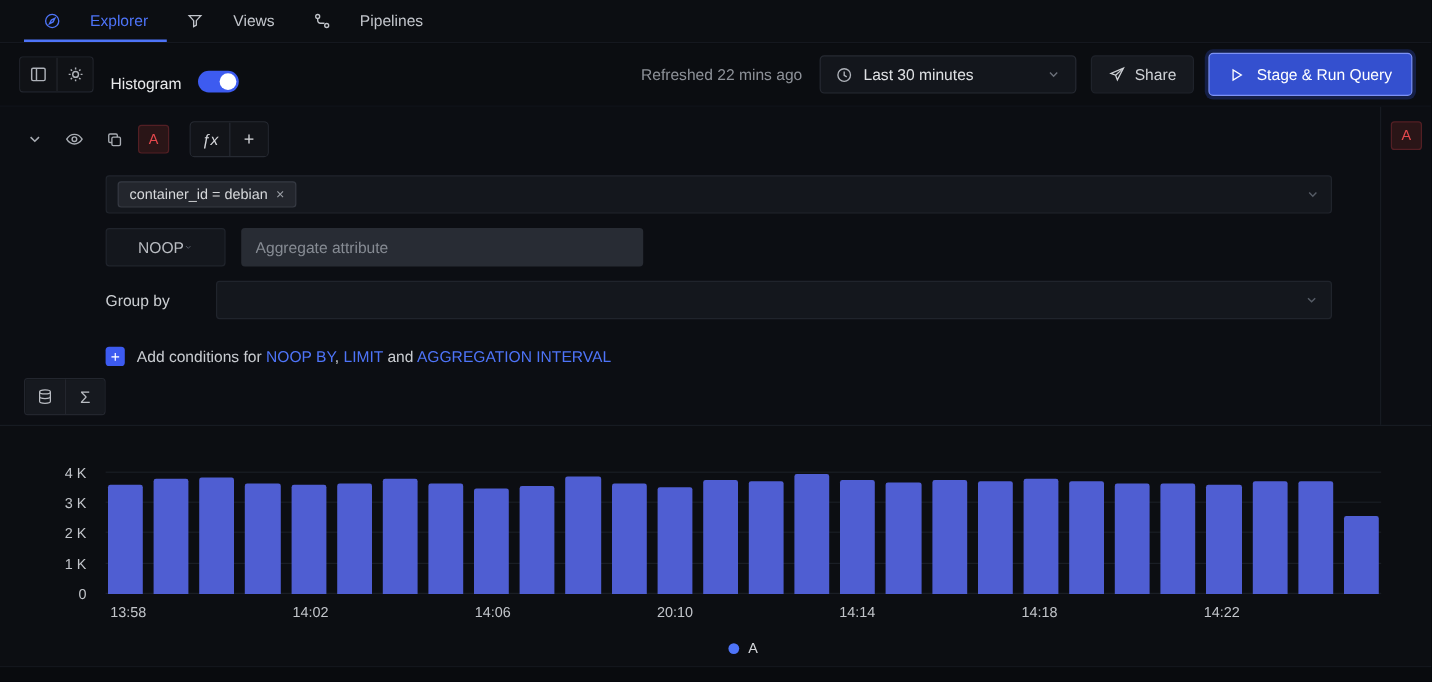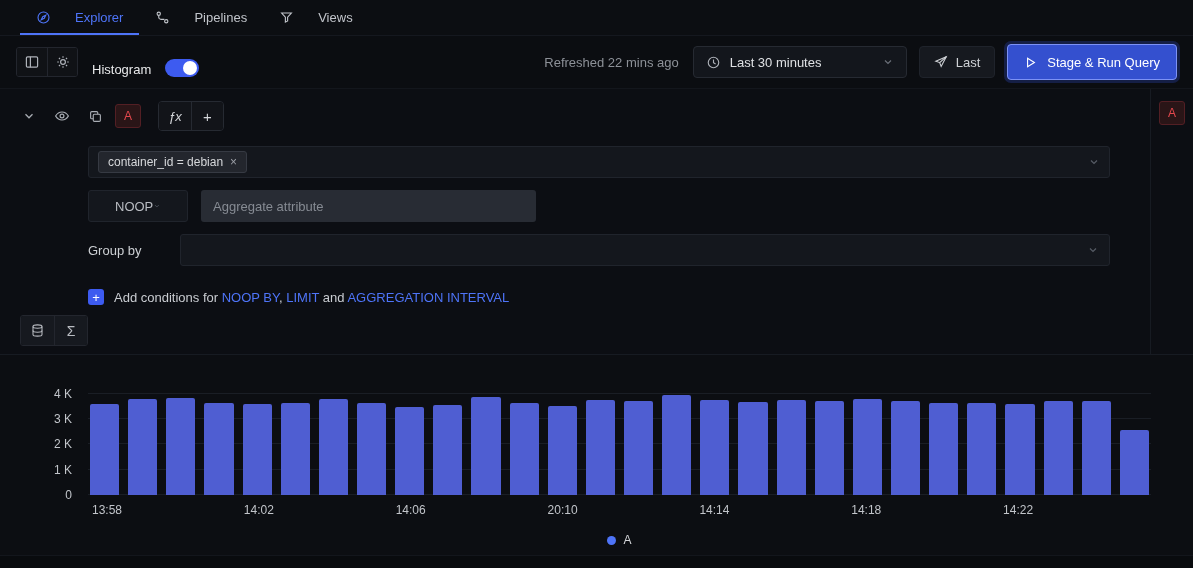--- a/index.html
+++ b/index.html
@@ -85,31 +85,31 @@
   <div class="topnav">
     <div class="tab active">
       <svg viewBox="0 0 20 20" fill="none" stroke="currentColor" stroke-width="1.5">
           <circle cx="10" cy="10" r="7.3"></circle>
           <path d="M13 7l-2 4-4 2 2-4z"></path>
         </svg>
       <span>Explorer</span>
     </div>
     <div class="tab">
       <svg viewBox="0 0 20 20" fill="none" stroke="currentColor" stroke-width="1.5">
+          <path d="M3.5 4h13l-5 5.6v5l-3 1.6v-6.6z"></path>
+        </svg>
+      <span>Views</span>
+    </div>
+    <div class="tab">
+      <svg viewBox="0 0 20 20" fill="none" stroke="currentColor" stroke-width="1.5">
           <circle cx="5" cy="5" r="2.2"></circle>
           <circle cx="15" cy="15" r="2.2"></circle>
           <path d="M5 7.5v2a3 3 0 0 0 3 3h4.5"></path>
         </svg>
       <span>Pipelines</span>
-    </div>
-    <div class="tab">
-      <svg viewBox="0 0 20 20" fill="none" stroke="currentColor" stroke-width="1.5">
-          <path d="M3.5 4h13l-5 5.6v5l-3 1.6v-6.6z"></path>
-        </svg>
-      <span>Views</span>
     </div>
   </div>
 
   <div class="toolbar">
     <div class="tb-left">
       <div class="icon-pair">
         <div class="ibtn">
           <svg width="16" height="16" viewBox="0 0 20 20" fill="none" stroke="currentColor" stroke-width="1.5">
               <rect x="3" y="3.5" width="14" height="13" rx="1.5"></rect>
               <path d="M8 3.5v13"></path>
@@ -139,21 +139,21 @@
             <svg width="12" height="12" viewBox="0 0 20 20" fill="none" stroke="currentColor" stroke-width="2">
               <path d="M5 7.5l5 5 5-5"></path>
             </svg>
           </span>
       </div>
       <div class="share-btn">
         <svg width="14" height="14" viewBox="0 0 20 20" fill="none" stroke="currentColor" stroke-width="1.5">
             <path d="M17.5 2.5L2.5 8.8l5.6 2.1 2.1 5.6z"></path>
             <path d="M17.5 2.5L8.1 10.9"></path>
           </svg>
-        <span>Last</span>
+        <span>Share</span>
       </div>
       <div class="run-btn">
         <svg width="13" height="13" viewBox="0 0 20 20" fill="none" stroke="currentColor" stroke-width="1.7">
             <path d="M5.5 3.5v13l10.5-6.5z"></path>
           </svg>
         <span>Stage &amp; Run Query</span>
       </div>
     </div>
   </div>
 

